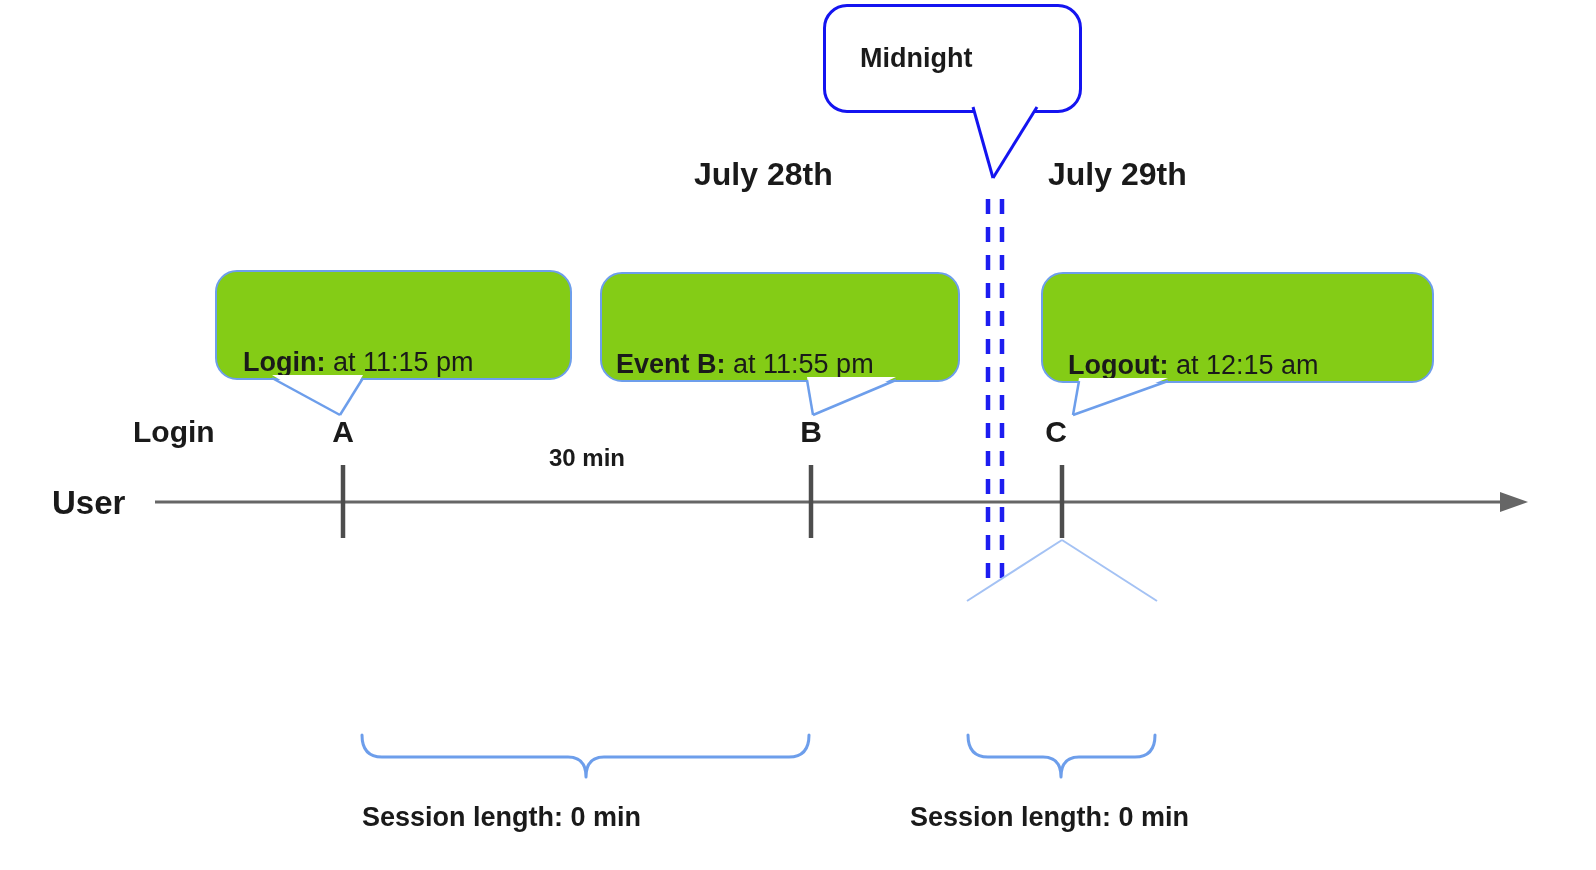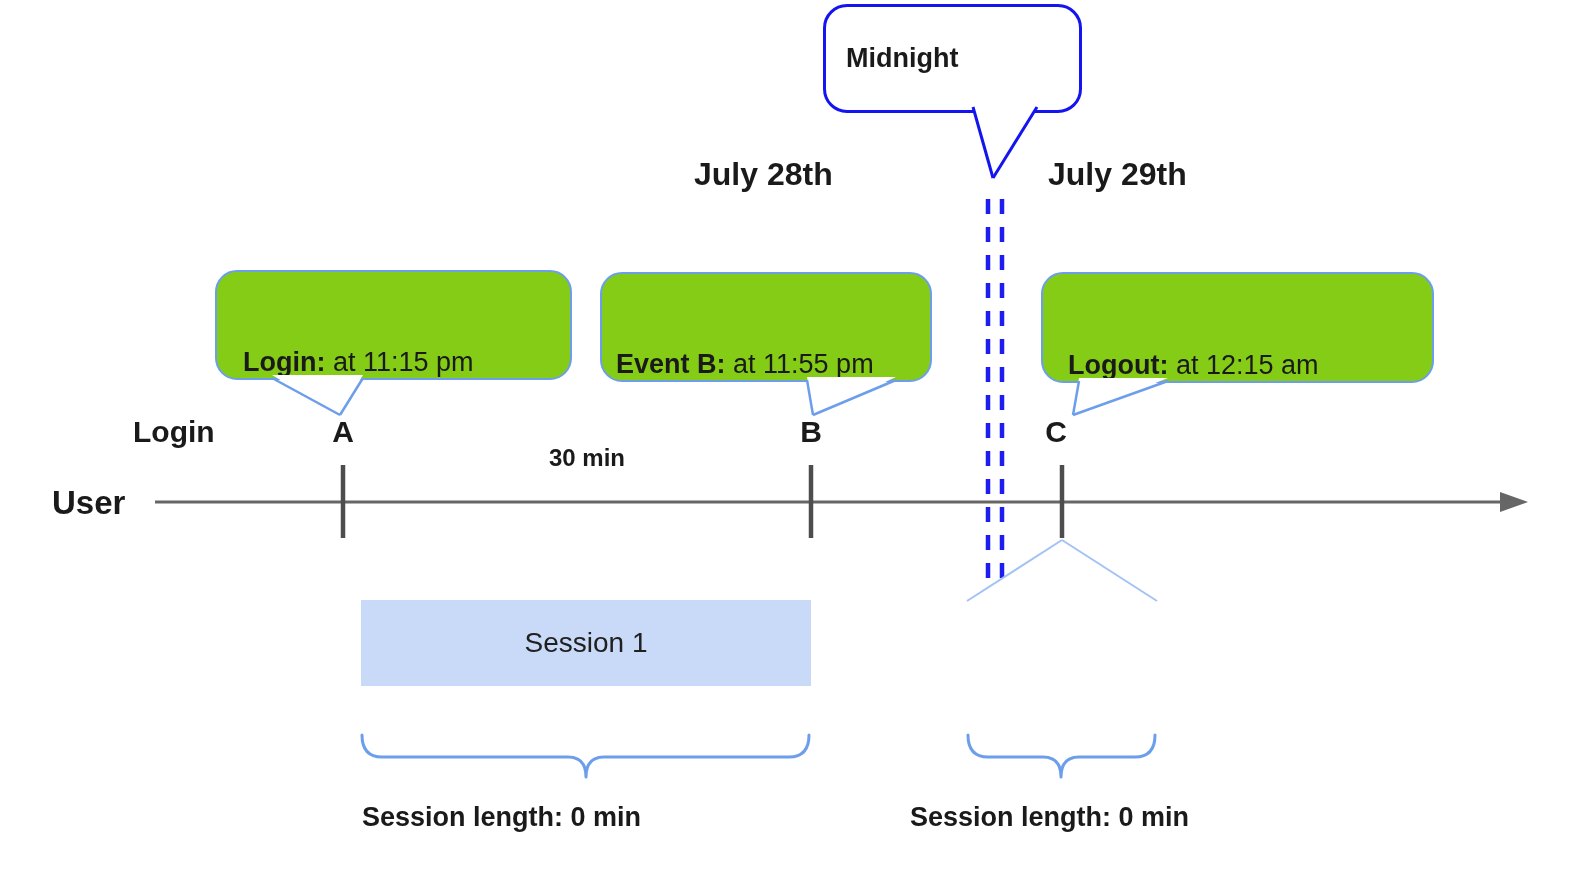--- a/index.html
+++ b/index.html
@@ -21,47 +21,44 @@
     position:absolute;background:#c9daf8;display:flex;align-items:center;justify-content:center;
     font-size:28px;color:#202020;box-sizing:border-box;
   }
   svg.overlay{position:absolute;left:0;top:0;pointer-events:none;}
 </style>
 </head>
 <body>
 
 <div id="stage">
 
-  <div class="midnight" style="left:823px;top:4px;width:259px;height:109px;padding-left:20px;">
+  <div class="midnight" style="left:823px;top:4px;width:259px;height:109px;padding-left:34px;">
     <span>Midnight</span>
   </div>
 
   <div class="lbl" style="left:694px;top:158px;font-size:32px;">July 28th</div>
   <div class="lbl" style="left:1048px;top:158px;font-size:32px;">July 29th</div>
 
   <div class="callout" style="left:215px;top:270px;width:357px;height:110px;padding-left:26px;">
     <span class="b">Login:</span><span> at 11:15 pm</span>
   </div>
-  <div class="callout" style="left:600px;top:272px;width:332px;height:110px;padding-left:14px;">
+  <div class="callout" style="left:600px;top:272px;width:360px;height:110px;padding-left:14px;">
     <span class="b">Event B:</span><span> at 11:55 pm</span>
   </div>
   <div class="callout" style="left:1041px;top:272px;width:393px;height:111px;padding-left:25px;">
     <span class="b">Logout:</span><span> at 12:15 am</span>
   </div>
 
   <div class="lbl" style="left:133px;top:417px;font-size:30px;">Login</div>
   <div class="lbl" style="left:326px;top:417px;width:34px;text-align:center;font-size:30px;">A</div>
   <div class="lbl" style="left:794px;top:417px;width:34px;text-align:center;font-size:30px;">B</div>
   <div class="lbl" style="left:1039px;top:417px;width:34px;text-align:center;font-size:30px;">C</div>
   <div class="lbl" style="left:537px;top:446px;width:100px;text-align:center;font-size:24px;">30 min</div>
   <div class="lbl" style="left:52px;top:486px;font-size:33px;">User</div>
 
-  <div class="session-box" style="left:361px;top:600px;width:450px;height:86px;">
-    <span>Session 1</span>
-  </div>
 
   <div class="lbl" style="left:362px;top:804px;font-size:27px;">Session length: 0 min</div>
   <div class="lbl" style="left:910px;top:804px;font-size:27px;">Session length: 0 min</div>
 
   <svg class="overlay" width="1596" height="870" viewBox="0 0 1596 870">
 
     <g>
       <line x1="988" y1="199" x2="988" y2="578" stroke="#1d1df0" stroke-width="4.5" stroke-dasharray="15 13"></line>
       <line x1="1002" y1="199" x2="1002" y2="578" stroke="#1d1df0" stroke-width="4.5" stroke-dasharray="15 13"></line>
     </g>

